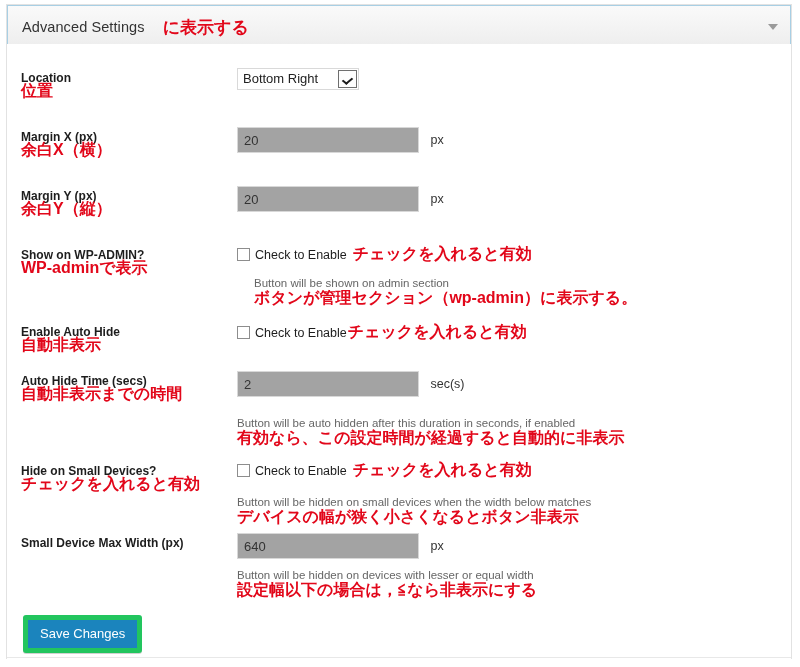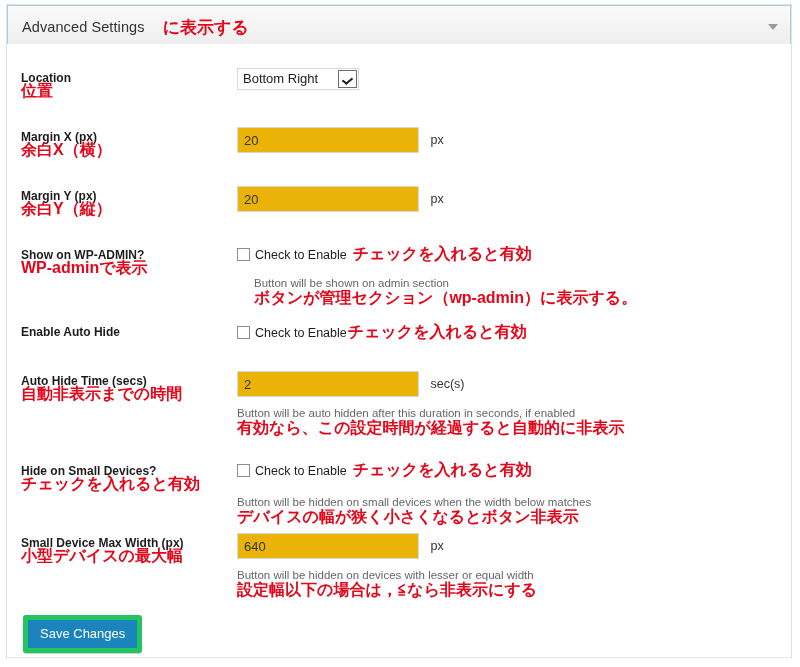--- a/index.html
+++ b/index.html
@@ -107,21 +107,21 @@
   .fld {
     position: absolute;
     left: 230px;
   }
 
   .txt-input {
     width: 182px;
     height: 26px;
     box-sizing: border-box;
     border: 1px solid #d8d8d8;
-    background: #eab308;
+    background: #a3a3a3;
     font-family: "Liberation Sans", sans-serif;
     font-size: 13px;
     color: #333333;
     padding: 0 6px;
     outline: none;
     vertical-align: middle;
   }
   .unit {
     font-size: 12.5px;
     color: #333333;
@@ -296,39 +296,40 @@
         <div style="margin-top:12px;margin-left:17px;">
           <div class="help-en">Button will be shown on admin section</div>
           <div class="help-jp">ボタンが管理セクション（wp-admin）に表示する。</div>
         </div>
       </div>
     </div>
 
     <div class="row" style="top:278px;">
       <div class="lbl" style="top:4px;">
         <div class="lbl-en">Enable Auto Hide</div>
+        <div class="lbl-jp">自動非表示</div>
       </div>
       <div class="fld" style="top:0px;">
         <div class="cb-line">
           <span class="cb-box"></span>
           <span class="cb-en">Check to Enable</span>
           <span class="cb-jp tight">チェックを入れると有効</span>
         </div>
       </div>
     </div>
 
     <div class="row" style="top:327px;">
       <div class="lbl" style="top:4px;">
         <div class="lbl-en">Auto Hide Time (secs)</div>
         <div class="lbl-jp">自動非表示までの時間</div>
       </div>
       <div class="fld" style="top:0px;">
         <input class="txt-input" type="text" value="2" style="">
         <span class="unit">sec(s)</span>
-        <div style="margin-top:10px;">
+        <div style="margin-top:20px;">
           <div class="help-en">Button will be auto hidden after this duration in seconds, if enabled</div>
           <div class="help-jp">有効なら、この設定時間が経過すると自動的に非表示</div>
         </div>
       </div>
     </div>
 
     <div class="row" style="top:416px;">
       <div class="lbl" style="top:5px;">
         <div class="lbl-en">Hide on Small Devices?</div>
         <div class="lbl-jp">チェックを入れると有効</div>
@@ -342,21 +343,20 @@
         <div style="margin-top:15px;">
           <div class="help-en">Button will be hidden on small devices when the width below matches</div>
           <div class="help-jp">デバイスの幅が狭く小さくなるとボタン非表示</div>
         </div>
       </div>
     </div>
 
     <div class="row" style="top:489px;">
       <div class="lbl" style="top:4px;">
         <div class="lbl-en">Small Device Max Width (px)</div>
-        <div class="lbl-jp">小型デバイスの最大幅</div>
       </div>
       <div class="fld" style="top:0px;">
         <input class="txt-input" type="text" value="640" style="">
         <span class="unit">px</span>
         <div style="margin-top:10px;">
           <div class="help-en">Button will be hidden on devices with lesser or equal width</div>
           <div class="help-jp">設定幅以下の場合は，≦なら非表示にする</div>
         </div>
       </div>
     </div>

